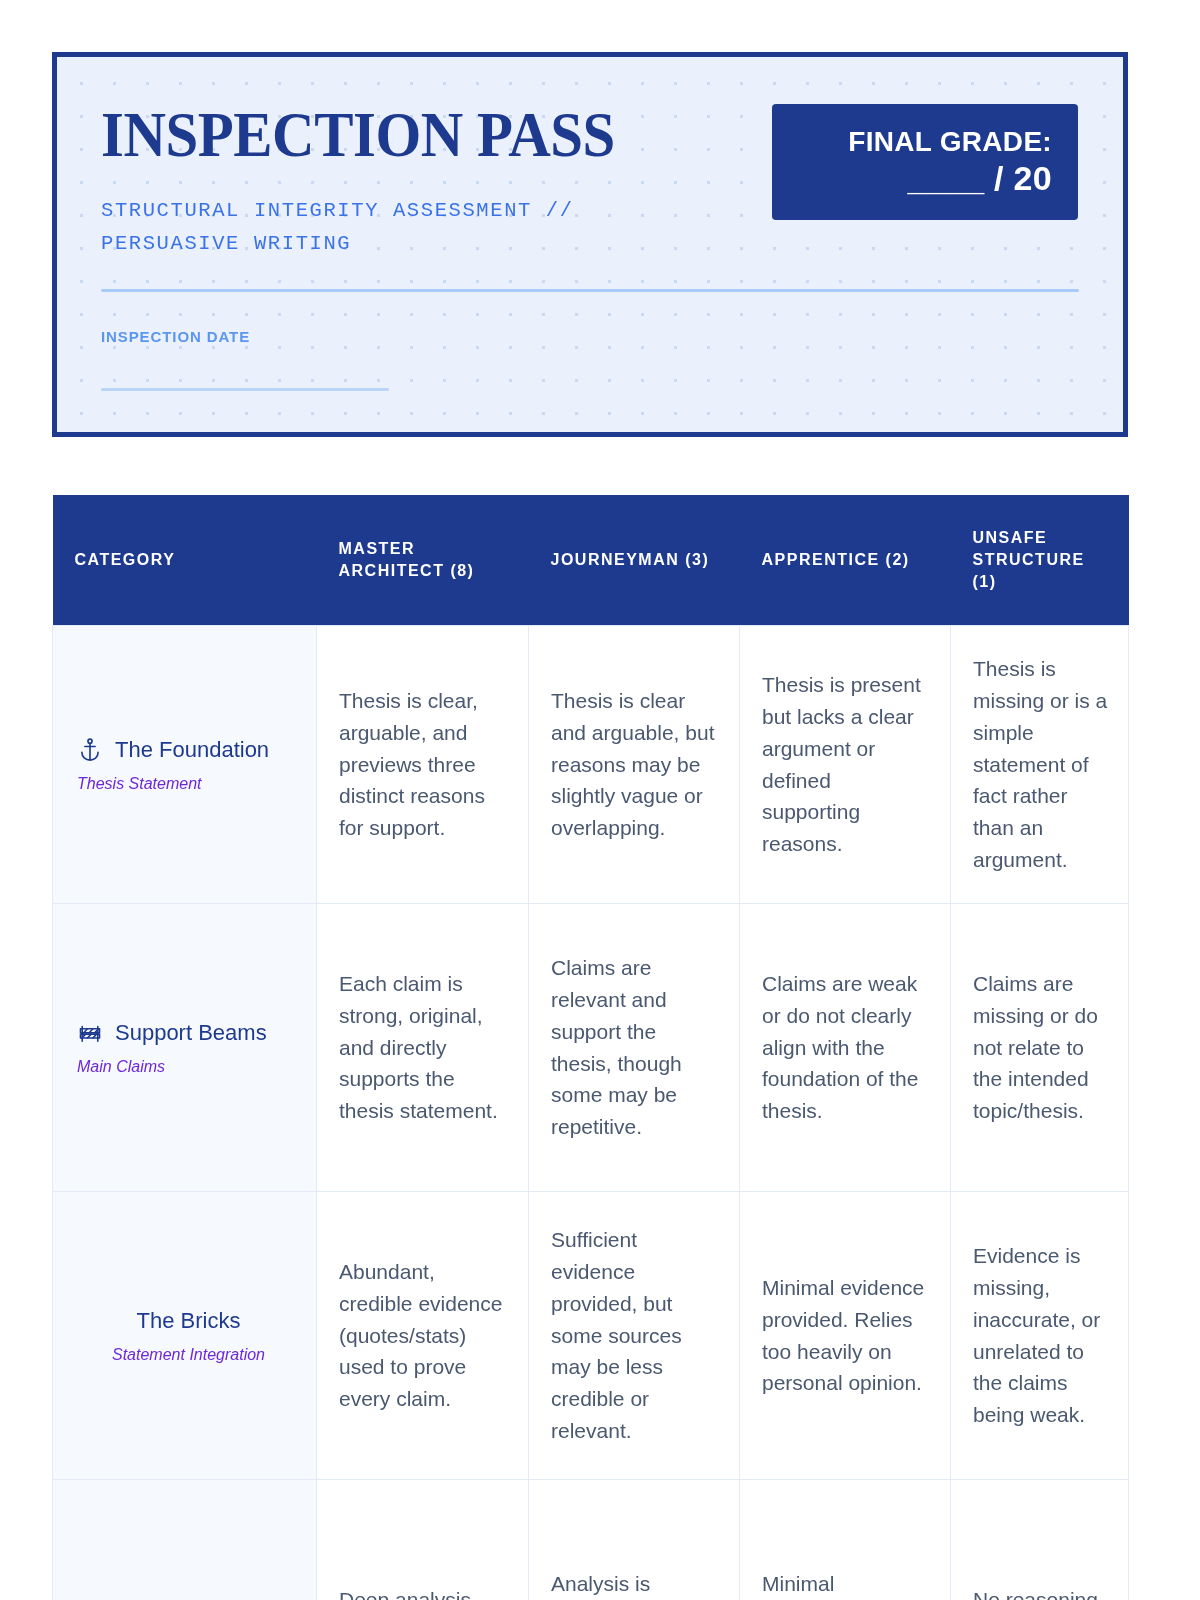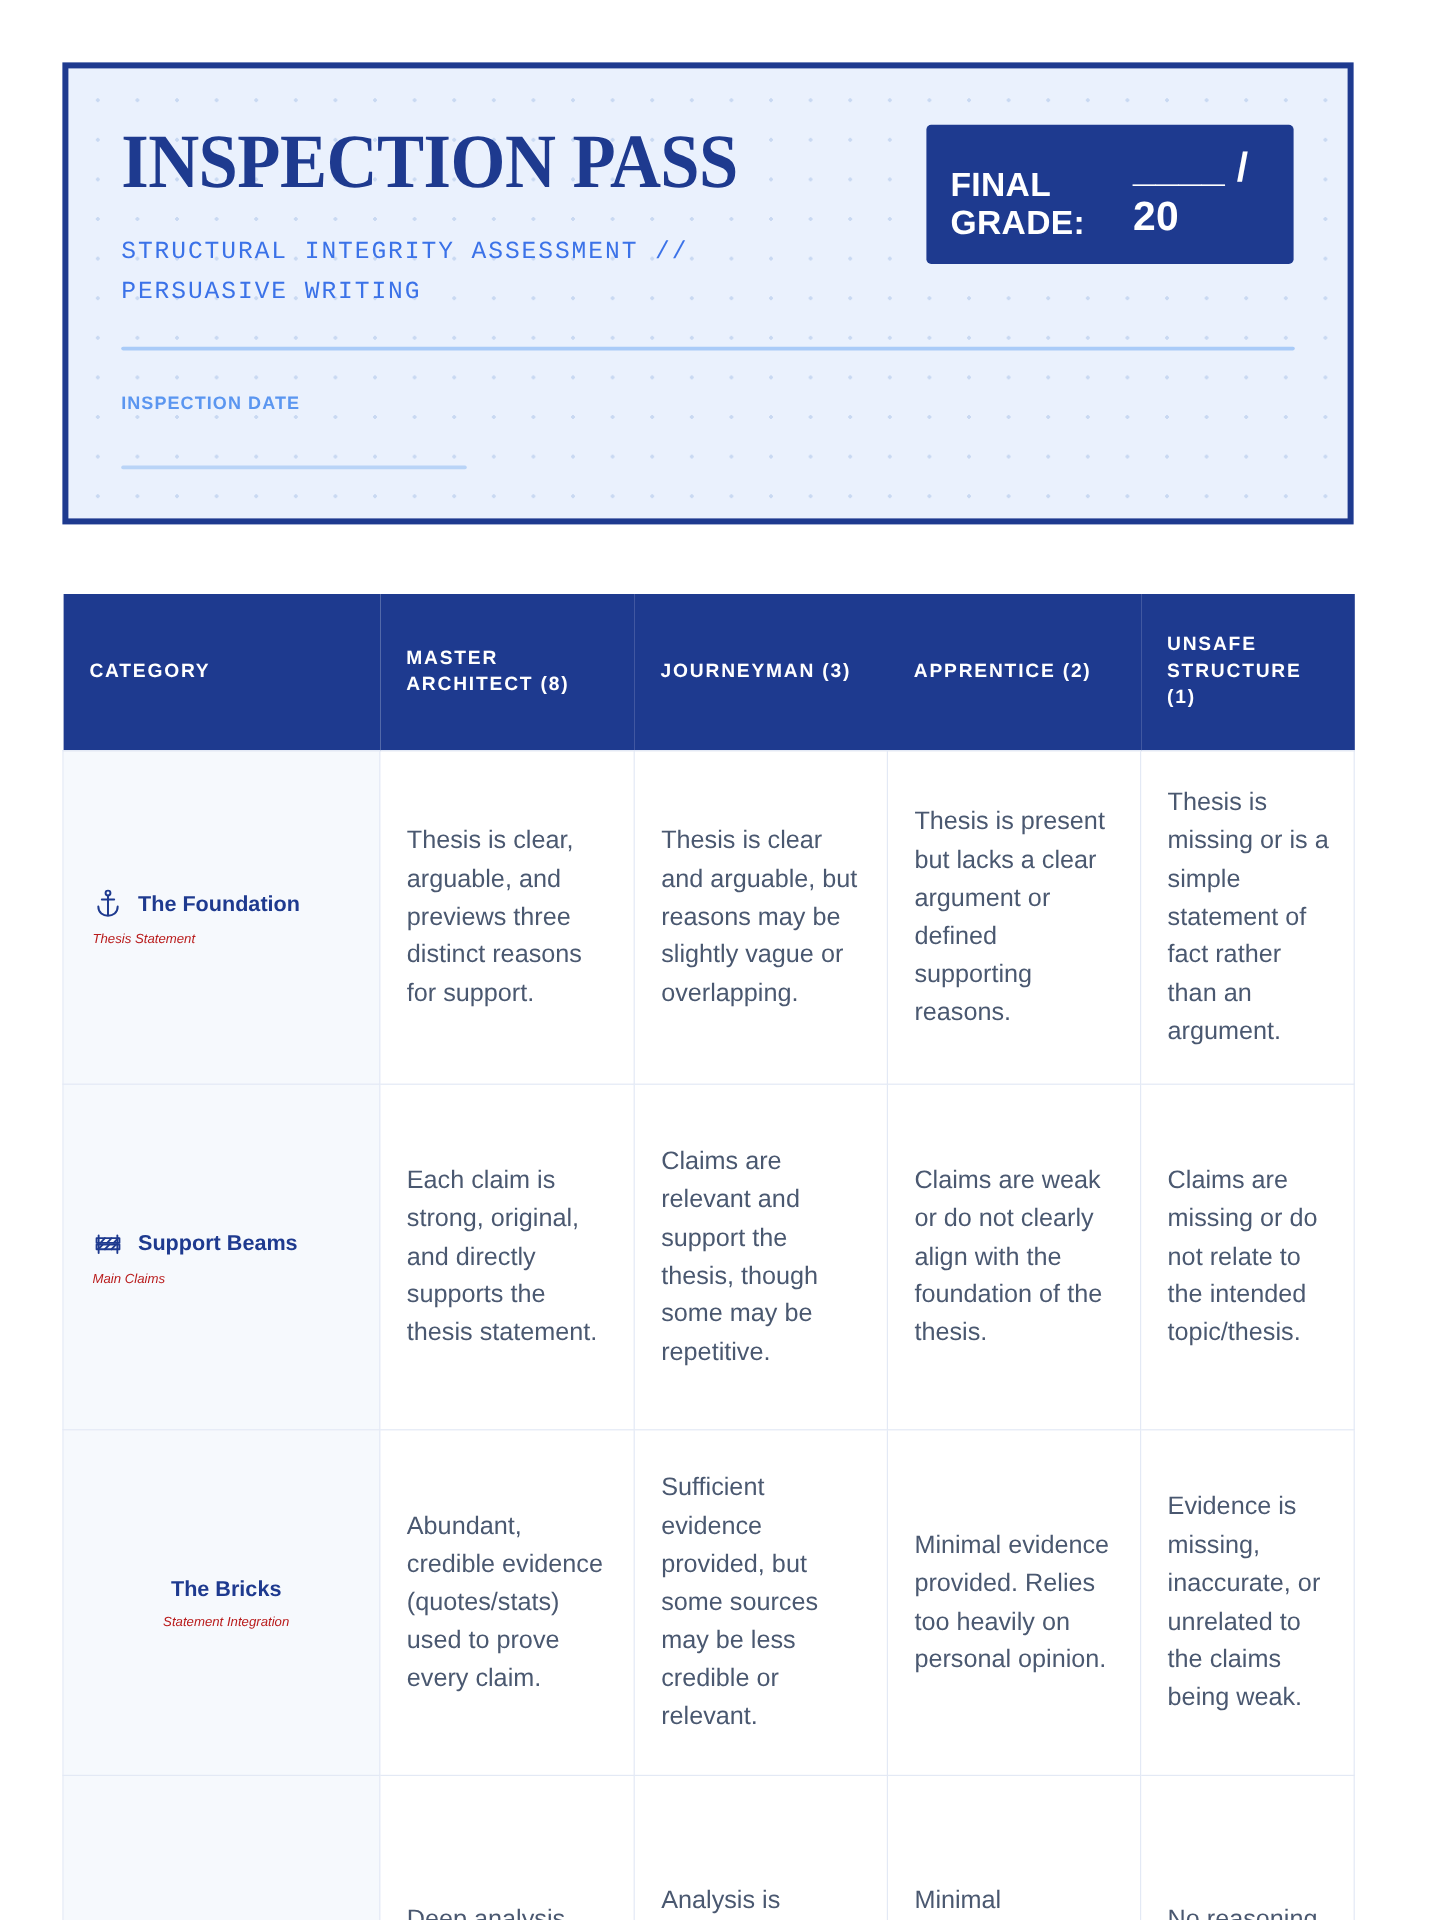--- a/index.html
+++ b/index.html
@@ -78,21 +78,21 @@
     position: absolute;
     right: 45px;
     top: 47px;
     width: 306px;
     height: 116px;
     background: #1e3a8f;
     border-radius: 4px;
     box-sizing: border-box;
     padding: 18px 26px 18px 20px;
     display: flex;
-    flex-direction: row;
+    flex-direction: column;
     justify-content: center;
     align-items: flex-end;
     color: #ffffff;
   }
 
   .grade-label {
     font-size: 28px;
     font-weight: bold;
     letter-spacing: 0.3px;
     line-height: 1.15;
@@ -204,31 +204,31 @@
     width: 26px;
     height: 30px;
     display: inline-flex;
     align-items: center;
     justify-content: center;
     color: #1e3a8f;
   }
   .cat-icon svg { display: block; }
 
   .cat-name {
-    font-size: 18px;
-    font-weight: bold;
+    font-size: 22px;
+    font-weight: normal;
     color: #1e3a8f;
     line-height: 1.42;
   }
 
   .cat-sub {
     margin-top: 8px;
-    font-size: 11px;
+    font-size: 16px;
     font-style: italic;
-    color: #b91c1c;
+    color: #6d28d9;
     line-height: 1.3;
   }
 
   .row-1 td { height: 278px; }
   .row-2 td { height: 288px; }
   .row-3 td { height: 288px; }
   .row-4 td { height: 240px; vertical-align: middle; }
 </style>
 </head>
 <body>

